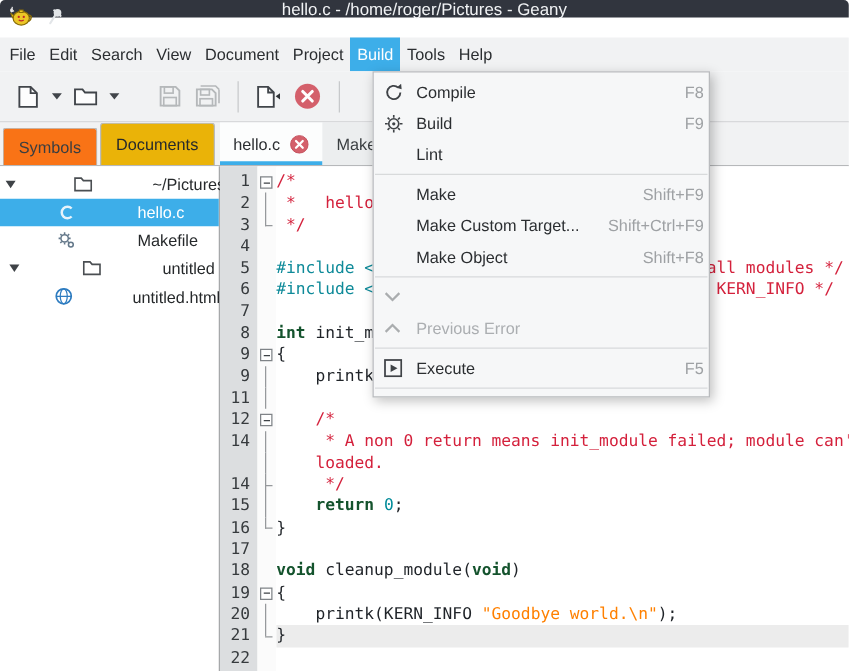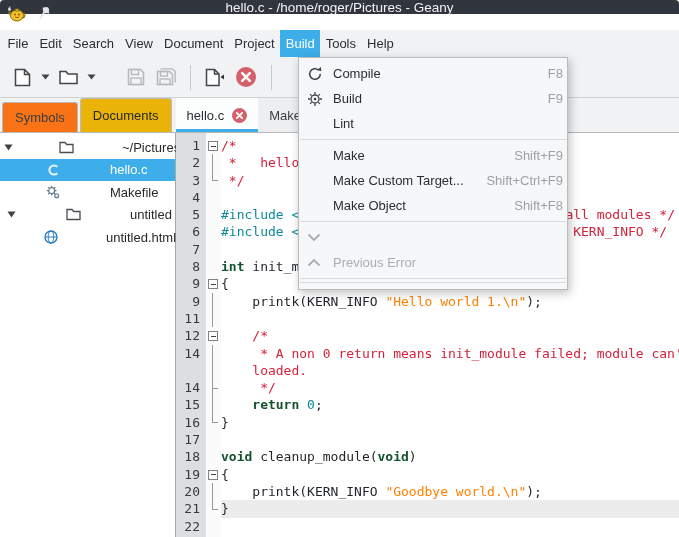--- a/index.html
+++ b/index.html
@@ -382,14 +382,24 @@
     <div class="bm-item disabled">
       <span class="bm-icon">
         <svg width="14" height="9" viewBox="0 0 14 9">
           <polyline points="1.5,7.5 7,2 12.5,7.5" fill="none" stroke="#aaadaf" stroke-width="1.8"></polyline>
         </svg>
       </span>
       <span class="bm-label">Previous Error</span>
       <span class="bm-shortcut"></span>
     </div>
     <div class="menu-sep"></div>
+    <div class="bm-item">
+      <span class="bm-icon">
+        <svg width="15" height="15" viewBox="0 0 15 15">
+          <rect x="1" y="1" width="13" height="13" fill="none" stroke="#3f4347" stroke-width="1.4"></rect>
+          <polygon points="5.5,4.5 11,7.5 5.5,10.5" fill="#3f4347"></polygon>
+        </svg>
+      </span>
+      <span class="bm-label">Execute</span>
+      <span class="bm-shortcut">F5</span>
+    </div>
     <div class="menu-sep"></div>
   </div>
 
 </body></html>

